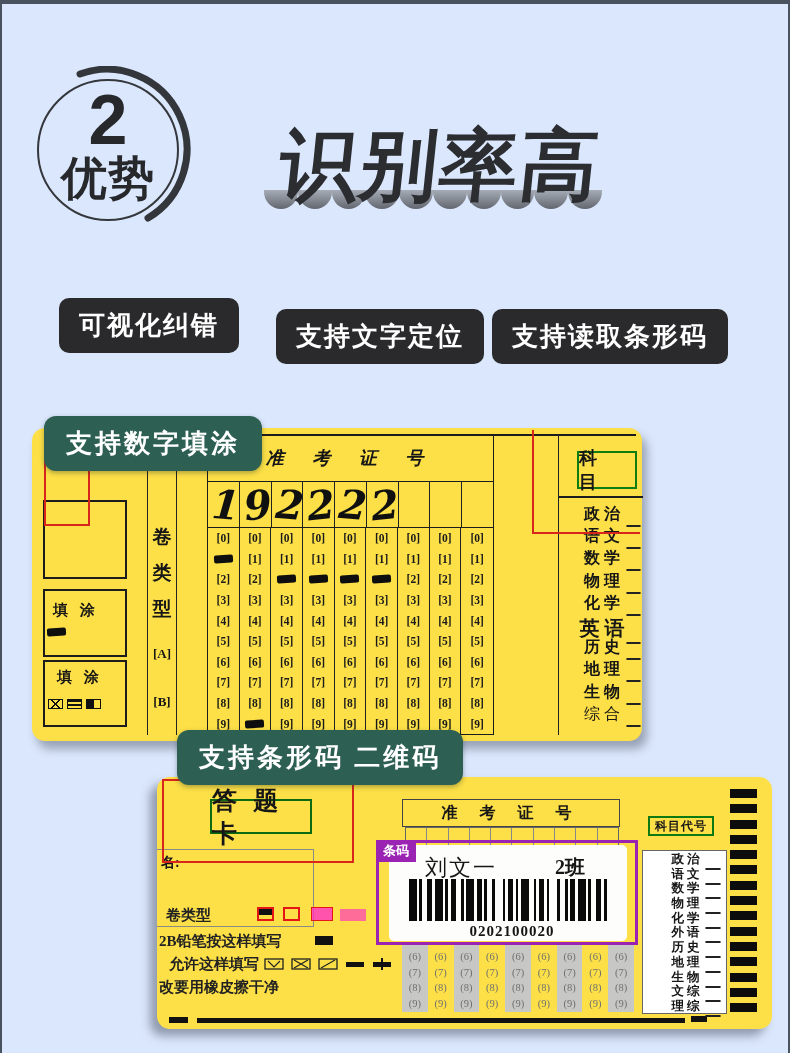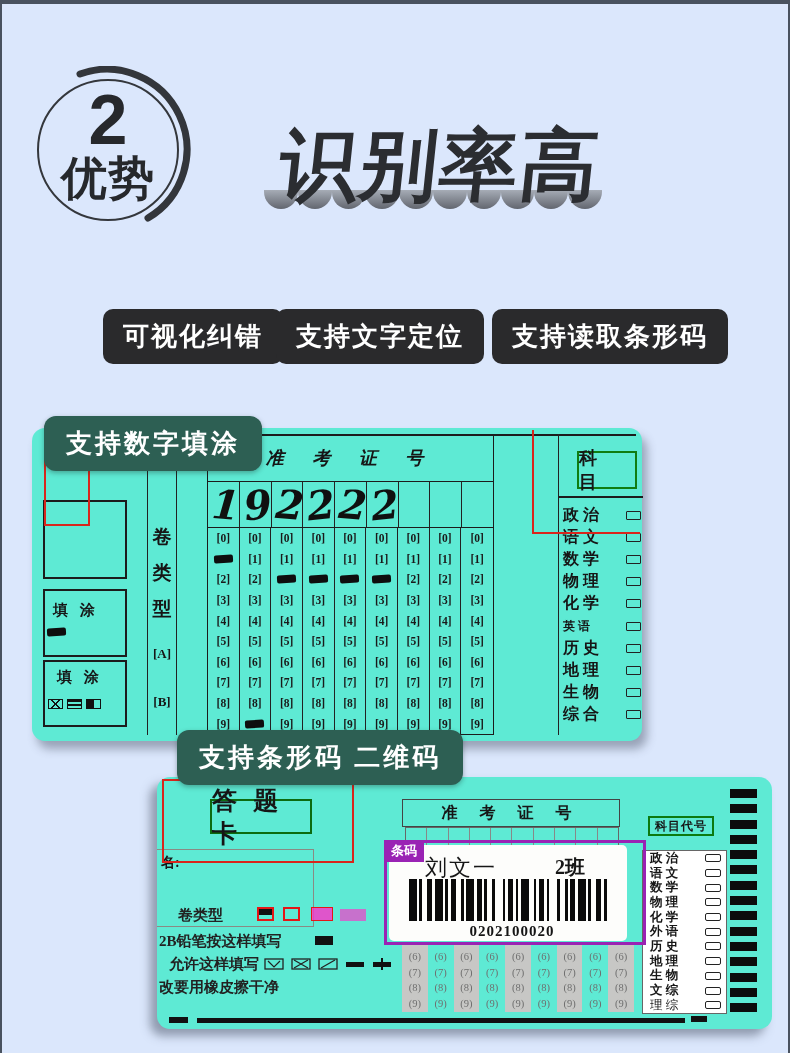--- a/index.html
+++ b/index.html
@@ -15,21 +15,21 @@
   .main-title{left:278px;top:110px;font-size:78px;font-weight:900;color:#2b2d31;letter-spacing:2px;transform:skewX(-6deg);white-space:nowrap;z-index:3;}
   .scallops{left:262px;top:186px;display:flex;z-index:2;}
   .scallop{width:33.8px;height:19px;border-radius:0 0 18px 18px;background:linear-gradient(#a6acb6,#62666f);}
   
   .pill{background:#2a2a2c;color:#fff;font-size:26px;font-weight:bold;letter-spacing:2px;
     padding:10px 20px;border-radius:10px;white-space:nowrap;}
   
   .tag{background:#2d5f53;color:#fff;font-size:26px;font-weight:bold;letter-spacing:3px;
     padding:10px 22px;border-radius:12px;white-space:nowrap;z-index:30;box-shadow:0 2px 5px rgba(20,40,35,.35);}
   
-  .sheet{background:#5eead4;border-radius:13px;}
+  .sheet{background:#fde047;border-radius:13px;}
   .sheet1{left:30px;top:424px;width:610px;height:313px;box-shadow:5px 8px 10px rgba(70,80,100,.45);z-index:4;}
   .sheet2{left:155px;top:773px;width:615px;height:252px;box-shadow:-7px 7px 10px rgba(70,80,100,.5);z-index:5;}
   .scan{font-family:"Liberation Serif",serif;color:#161616;}
   .bline{background:#1c1c1c;}
   
   .s1-headerbox{left:175px;top:6px;width:287px;height:48px;border:1.5px solid #1c1c1c;box-sizing:border-box;
     display:flex;align-items:center;justify-content:center;}
   .s1-title{font-size:18px;font-weight:bold;letter-spacing:12px;font-style:italic;}
   .s1-digits{left:175px;top:54px;width:287px;height:46px;border:1.5px solid #1c1c1c;border-top:none;box-sizing:border-box;display:flex;}
   .s1-dcol{flex:1;border-right:1px solid #222;position:relative;}
@@ -47,39 +47,39 @@
   .lbox{border:2px solid #1c1c1c;box-sizing:border-box;}
   .fill-label{font-family:"Liberation Serif",serif;font-weight:bold;font-size:15px;letter-spacing:4px;}
   .mini-icon{display:inline-block;width:13px;height:8px;border:1.5px solid #111;margin-right:4px;position:relative;box-sizing:content-box;}
   .mini-x{background:linear-gradient(45deg,transparent 44%,#111 46%,#111 54%,transparent 56%),
           linear-gradient(-45deg,transparent 44%,#111 46%,#111 54%,transparent 56%);}
   .mini-stripe{background:repeating-linear-gradient(#111 0 2px,transparent 2px 4px);}
   .mini-half{background:linear-gradient(90deg,#111 0 55%,transparent 55%);}
   .s1-panel{left:526px;top:6px;width:84px;height:301px;border-left:1.5px solid #222;box-sizing:border-box;}
   .s1-subjbox{position:absolute;left:18px;top:17px;width:60px;height:38px;border:2px solid #0f7d12;box-sizing:border-box;
     display:flex;align-items:center;justify-content:center;font-size:18px;font-weight:bold;letter-spacing:6px;}
-  .subj-row{display:flex;align-items:center;font-family:"Liberation Serif",serif;font-weight:bold;}
+  .subj-row{display:flex;align-items:center;font-family:"Liberation Serif",serif;font-weight:bold;flex-direction:column;}
   .cbx{border:1.3px solid #222;border-radius:1px;margin-left:auto;}
   .redline{background:#d8261c;z-index:8;}
   .redrect{border:2px solid #d8261c;z-index:8;}
   
   .s2-cardbox{left:53px;top:22px;width:102px;height:35px;border:2.5px solid #0c6b10;box-sizing:border-box;
     display:flex;align-items:center;justify-content:center;font-size:25px;font-weight:bold;letter-spacing:5px;}
   .s2-namebox{left:0px;top:72px;width:157px;height:78px;border:1px solid #8a8a84;border-left:none;box-sizing:border-box;}
   .s2-exambox{left:245px;top:22px;width:218px;height:28px;border:1px solid #444;box-sizing:border-box;
     display:flex;align-items:center;justify-content:center;font-size:16px;font-weight:bold;letter-spacing:9px;}
   .s2-grid{left:248px;top:50px;width:214px;height:34px;border:1px solid #666;box-sizing:border-box;display:flex;}
   .s2-gcell{flex:1;border-right:1px solid #888;}
   .s2-gcell:last-child{border-right:none;}
   .anchor-rect{left:457px;top:7px;width:130px;height:88px;border:2.5px solid #ea1c1c;box-sizing:border-box;z-index:9;}
   .anchor-label{position:absolute;left:-2.5px;top:-2.5px;background:#ea1c1c;color:#fff;font-size:13px;font-weight:bold;
     padding:2px 7px;font-family:"Liberation Sans",sans-serif;}
   .s2-codebox{left:491px;top:39px;width:66px;height:20px;border:2px solid #0c7a10;box-sizing:border-box;
     display:flex;align-items:center;justify-content:center;font-size:12px;font-weight:bold;letter-spacing:1px;z-index:10;}
-  .purple-rect{left:219px;top:63px;width:262px;height:105px;border:3px solid #9a23b4;box-sizing:border-box;z-index:11;margin-left:8px;}
+  .purple-rect{left:219px;top:63px;width:262px;height:105px;border:3px solid #9a23b4;box-sizing:border-box;z-index:11;}
   .purple-label{position:absolute;left:-3px;top:-3px;background:#9a23b4;color:#fff;font-size:13px;font-weight:bold;
     padding:2px 7px;font-family:"Liberation Sans",sans-serif;}
   .sticker{left:232px;top:68px;width:238px;height:96px;background:#fdfdfb;border-radius:5px;z-index:6;}
   .barcode{left:252px;top:102px;width:206px;height:42px;display:flex;z-index:7;}
   .bc-num{left:252px;top:146px;width:206px;text-align:center;font-size:15px;font-weight:bold;letter-spacing:1px;z-index:7;}
   .s2-bubbles{left:245px;top:168px;width:232px;height:67px;display:flex;z-index:4;}
   .s2-bcol{flex:1;padding-top:4px;text-align:center;}
   .s2-bcol.stripe{background:#c7c7c5;}
   .s2-bcol span{display:block;font-family:"Liberation Serif",serif;font-size:10.5px;color:#6e6e6e;line-height:15.5px;}
   .instr{font-family:"Liberation Serif",serif;font-weight:bold;font-size:15px;white-space:nowrap;}
@@ -107,21 +107,21 @@
       <div class="scallop"></div>
       <div class="scallop"></div>
       <div class="scallop"></div>
       <div class="scallop"></div>
       <div class="scallop"></div>
       <div class="scallop"></div>
       <div class="scallop"></div>
       <div class="scallop"></div>
     </div>
 
-  <div class="abs pill" style="left:57px;top:305px;margin-left:44px;">可视化纠错</div>
+  <div class="abs pill" style="left:57px;top:294px;">可视化纠错</div>
   <div class="abs pill" style="left:490px;top:305px;">支持读取条形码</div>
   <div class="abs pill" style="left:274px;top:305px;">支持文字定位</div>
 
   <div class="abs tag" style="left:175px;top:726px;">支持条形码 二维码</div>
   <div class="abs tag" style="left:42px;top:412px;">支持数字填涂</div>
 
   <div class="abs sheet sheet1">
     <div class="abs bline" style="left:175px;top:6px;width:429px;height:1.5px;"></div>
 
     <div class="abs s1-headerbox scan">
@@ -294,38 +294,38 @@
             <span class="cbx" style="width: 13px; height: 7px;"></span>
           </div>
           <div class="subj-row" style="height: 22.2px; font-size: 16px;">
             <span class="scan" style="font-weight: bold;">物 理</span>
             <span class="cbx" style="width: 13px; height: 7px;"></span>
           </div>
           <div class="subj-row" style="height: 22.2px; font-size: 16px;">
             <span class="scan" style="font-weight: bold;">化 学</span>
             <span class="cbx" style="width: 13px; height: 7px;"></span>
           </div>
-          <div class="subj-row" style="height: 22.2px; font-size: 12px;">
+          <div class="subj-row" style="height: 22.2px; font-size: 20px;">
             <span class="scan" style="font-weight: bold;">英 语</span>
             <span class="cbx" style="width: 13px; height: 7px;"></span>
           </div>
           <div class="subj-row" style="height: 22.2px; font-size: 16px;">
             <span class="scan" style="font-weight: bold;">历 史</span>
             <span class="cbx" style="width: 13px; height: 7px;"></span>
           </div>
           <div class="subj-row" style="height: 22.2px; font-size: 16px;">
             <span class="scan" style="font-weight: bold;">地 理</span>
             <span class="cbx" style="width: 13px; height: 7px;"></span>
           </div>
           <div class="subj-row" style="height: 22.2px; font-size: 16px;">
             <span class="scan" style="font-weight: bold;">生 物</span>
             <span class="cbx" style="width: 13px; height: 7px;"></span>
           </div>
           <div class="subj-row" style="height: 22.2px; font-size: 16px;">
-            <span class="scan" style="font-weight: bold;">综 合</span>
+            <span class="scan" style="font-weight: normal;">综 合</span>
             <span class="cbx" style="width: 13px; height: 7px;"></span>
           </div>
         </div>
     </div>
 
     <div class="abs redrect" style="left:12px;top:24px;width:42px;height:70px;"></div>
     <div class="abs redline" style="left:500px;top:2px;width:2px;height:104px;"></div>
     <div class="abs redline" style="left:500px;top:104px;width:108px;height:2px;"></div>
   </div>
 
@@ -464,21 +464,21 @@
           <span>(9)</span>
         </div>
         <div class="s2-bcol stripe">
           <span>(6)</span>
           <span>(7)</span>
           <span>(8)</span>
           <span>(9)</span>
         </div>
       </div>
 
-    <div class="abs instr" style="left:21px;top:129px;text-align:center;">卷类型</div>
+    <div class="abs instr" style="left:9px;top:129px;text-align:center;">卷类型</div>
     <div class="abs" style="left:100px;top:130px;z-index:6;white-space:nowrap;">
       <span style="display:inline-block;width:13px;height:10px;border:2px solid #e51616;background:linear-gradient(#111 0 60%,transparent 60%);"></span>
       <span style="display:inline-block;width:13px;height:10px;border:2px solid #e51616;margin-left:5px;"></span>
       <span style="display:inline-block;width:20px;height:12px;background:rgba(255,47,200,.8);margin-left:6px;border:1.5px solid #e51616;"></span>
       <span style="display:inline-block;width:26px;height:12px;background:rgba(255,47,200,.65);margin-left:3px;"></span>
     </div>
     <div class="abs instr" style="left:2px;top:155px;">2B铅笔按这样填写</div>
     <div class="abs" style="left:158px;top:159px;width:18px;height:9px;background:#111;"></div>
     <div class="abs instr" style="left:12px;top:178px;">允许这样填写</div>
     <div class="abs allow-icons" style="left:107px;top:181px;">
@@ -539,21 +539,21 @@
         </div>
         <div class="subj-row" style="height: 14.7px; font-size: 12.5px; padding: 0px 5px 0px 7px;">
           <span class="scan" style="font-weight: bold;">生 物</span>
           <span class="cbx" style="width: 14px; height: 6px; border-radius: 2px;"></span>
         </div>
         <div class="subj-row" style="height: 14.7px; font-size: 12.5px; padding: 0px 5px 0px 7px;">
           <span class="scan" style="font-weight: bold;">文 综</span>
           <span class="cbx" style="width: 14px; height: 6px; border-radius: 2px;"></span>
         </div>
         <div class="subj-row" style="height: 14.7px; font-size: 12.5px; padding: 0px 5px 0px 7px;">
-          <span class="scan" style="font-weight: normal; text-align: right;">理 综</span>
+          <span class="scan" style="font-weight: bold; text-align: right;">理 综</span>
           <span class="cbx" style="width: 14px; height: 6px; border-radius: 2px;"></span>
         </div>
       </div>
 
     <div class="abs tmarks" id="tmarks">
         <div class="tmark"></div>
         <div class="tmark"></div>
         <div class="tmark"></div>
         <div class="tmark"></div>
         <div class="tmark"></div>

